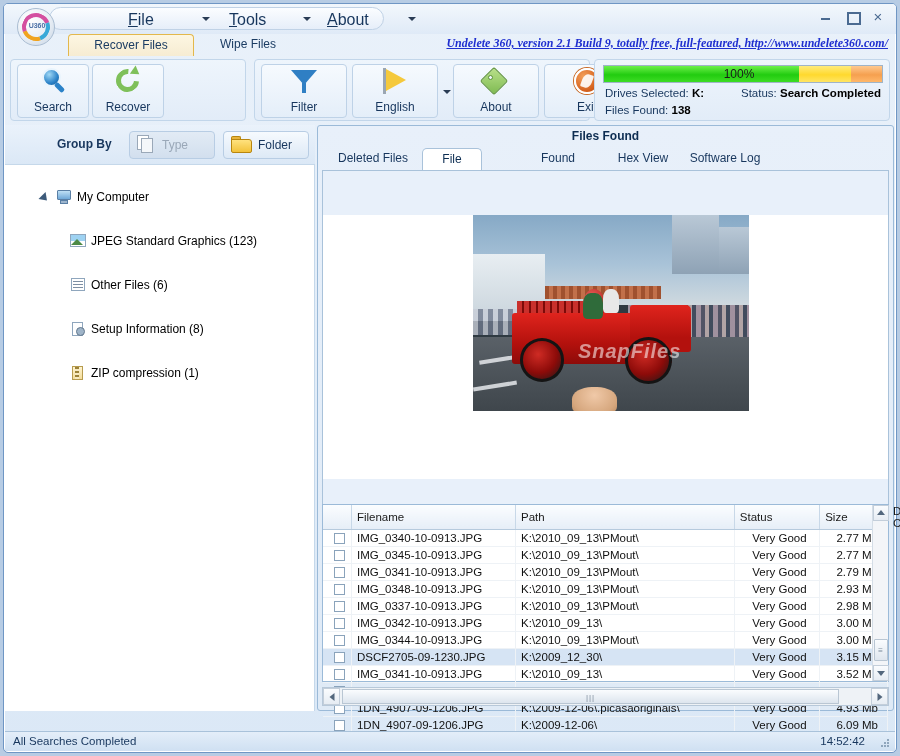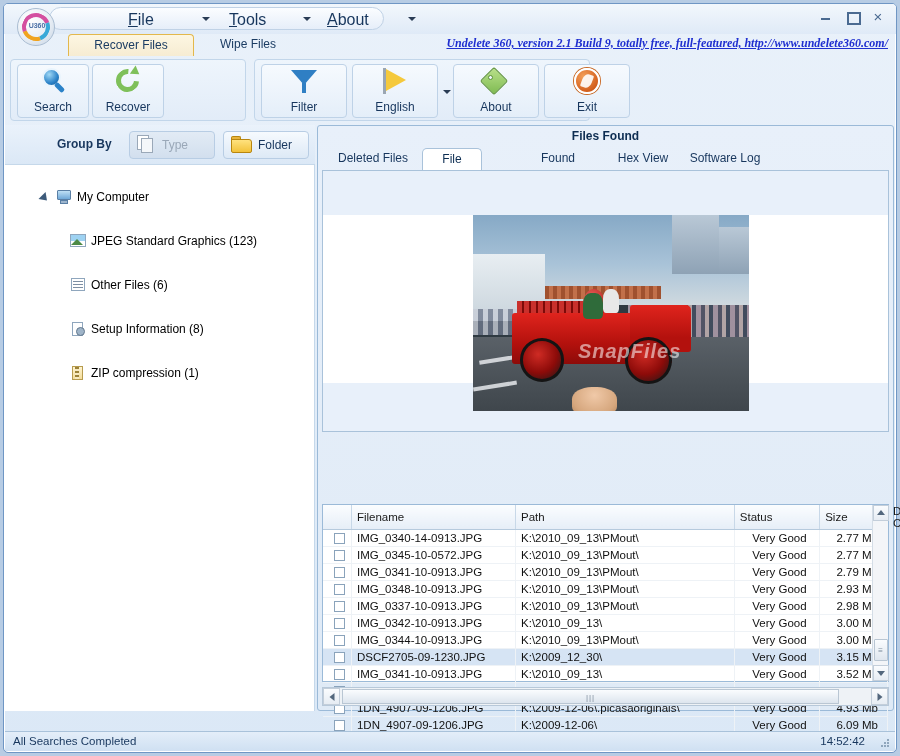--- a/index.html
+++ b/index.html
@@ -303,21 +303,21 @@
   .tabrow { position:absolute; left:0; top:22px; width:100%; height:22px; }
   .ftab {
     position:absolute; top:0; height:22px; line-height:20px;
     font-size:12px; color:#17365d; text-align:center; cursor:default;
   }
   .ftab.active {
     background:#ffffff; border:1px solid #a9c2da; border-bottom:none;
     border-radius:5px 5px 0 0; color:#0d2d52;
   }
   .previewarea {
-    position:absolute; left:4px; top:44px; right:4px; height:262px;
+    position:absolute; left:4px; top:44px; right:4px; height:358px;
     background:#ffffff; border:1px solid #a9c2da;
   }
   .prev-band {
     position:absolute; left:0; width:100%; background:#e8f0fa;
   }
   .photo {
     position:absolute; left:150px; top:44px; width:276px; height:196px;
     overflow:hidden; background:#2f3a42;
   }
   .sky2 { position:absolute; left:0; top:0; width:100%; height:46%;
@@ -584,20 +584,41 @@
         <div class="ico">
           <div class="ic ic-exit">
               <div class="o"></div>
               <div class="sw"></div>
             </div>
         </div>
         <div class="cap">Exit</div>
       </div>
     </div>
 
+    <div class="progpanel">
+      <div class="progbar">
+        <div class="pg-green" style="width:70%;"></div>
+        <div class="pg-yellow" style="width:19%;"></div>
+        <div class="pg-orange" style="width:11%;"></div>
+      </div>
+      <div class="progpct">100%</div>
+
+      <div class="prog-line" style="left:10px; top:27px;">
+        <span>Drives Selected:</span>
+        <b>K:</b>
+      </div>
+      <div class="prog-line" style="left:10px; top:44px;">
+        <span>Files Found:</span>
+        <b>138</b>
+      </div>
+      <div class="prog-line" style="right:8px; top:27px;">
+        <span>Status:</span>
+        <b>Search Completed</b>
+      </div>
+    </div>
   </div>
 
   <div class="groupbar">
     <div class="groupby-lbl">Group By</div>
     <div class="gb-btn pressed" style="left:124px;">
       <div class="ico-type">
           <div class="p p1"></div>
           <div class="p p2"></div>
         </div>
       <div class="txt">Type</div>
@@ -736,29 +757,29 @@
             <th>Filename</th>
             <th>Path</th>
             <th class="c-status">Status</th>
             <th class="c-size">Size</th>
             <th>Date Cre</th>
           </tr>
         </thead>
         <tbody>
             <tr>
               <td class="c-chk"><span class="cbox"></span></td>
-              <td class="c-name">IMG_0340-14-0913.JPG</td>
+              <td class="c-name">IMG_0340-10-0913.JPG</td>
               <td class="c-path">K:\2010_09_13\PMout\</td>
               <td class="c-status">Very Good</td>
               <td class="c-size">2.77 Mb</td>
               <td class="c-date">2011-02-21</td>
             </tr>
             <tr>
               <td class="c-chk"><span class="cbox"></span></td>
-              <td class="c-name">IMG_0345-10-0572.JPG</td>
+              <td class="c-name">IMG_0345-10-0913.JPG</td>
               <td class="c-path">K:\2010_09_13\PMout\</td>
               <td class="c-status">Very Good</td>
               <td class="c-size">2.77 Mb</td>
               <td class="c-date">2011-02-21</td>
             </tr>
             <tr>
               <td class="c-chk"><span class="cbox"></span></td>
               <td class="c-name">IMG_0341-10-0913.JPG</td>
               <td class="c-path">K:\2010_09_13\PMout\</td>
               <td class="c-status">Very Good</td>

